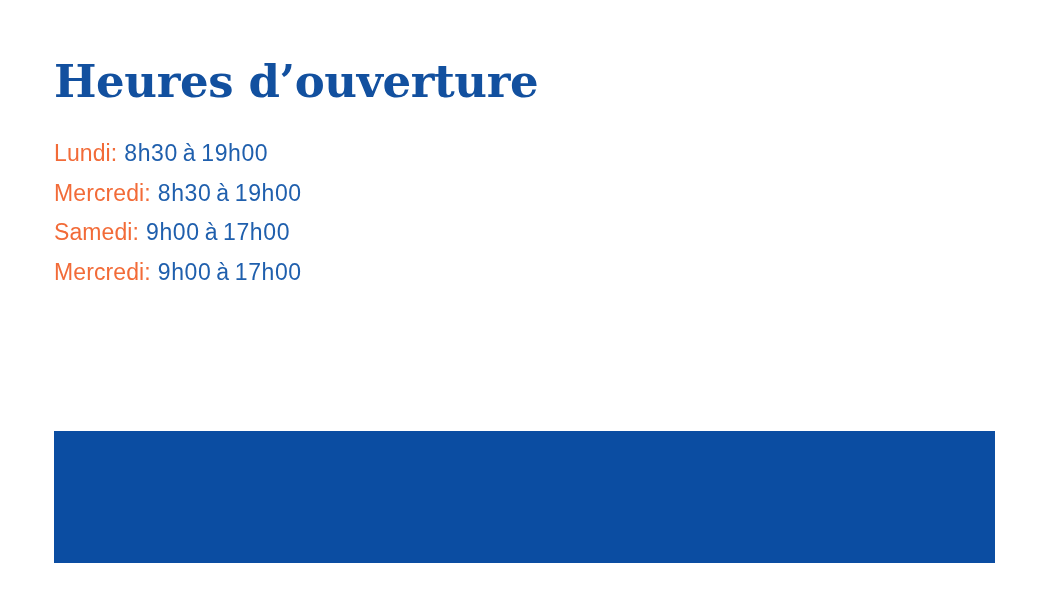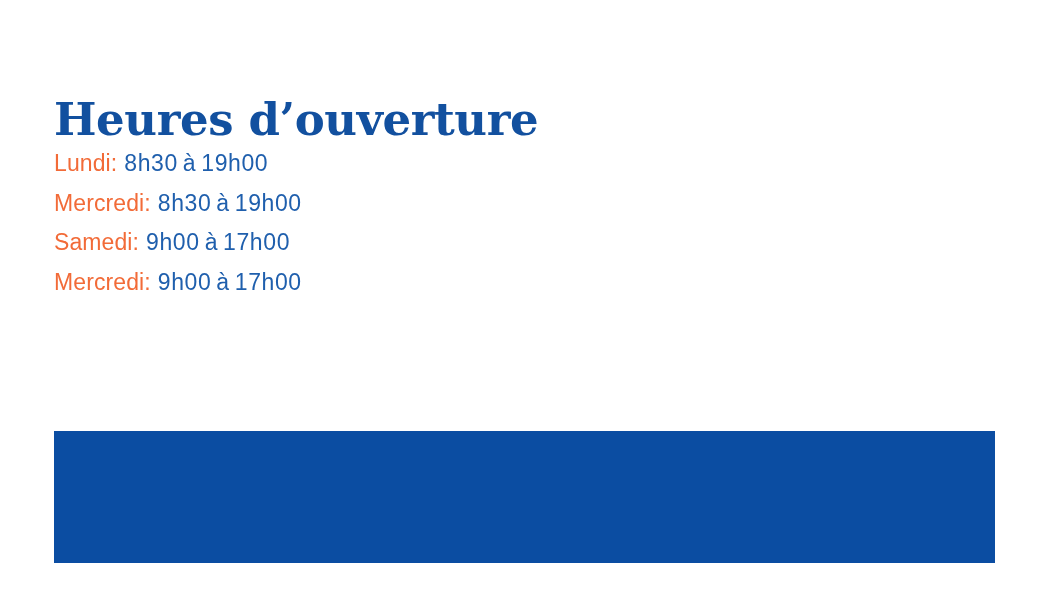--- a/index.html
+++ b/index.html
@@ -26,28 +26,27 @@
     position: absolute;
     left: 54px;
     top: 57px;
     font-family: "DejaVu Serif", "Liberation Serif", serif;
     font-weight: 700;
     font-size: 45px;
     line-height: 50px;
     letter-spacing: -0.4px;
     color: #12509f;
     white-space: nowrap;
-    margin-top: 38px;
   }
 
   
   .hours-list {
     position: absolute;
     left: 54px;
-    top: 144px;
+    top: 134px;
     width: 600px;
   }
 
   .hours-row {
     height: 39.6px;
     line-height: 39.6px;
     white-space: nowrap;
     font-size: 23px;
     font-weight: 400;
   }

